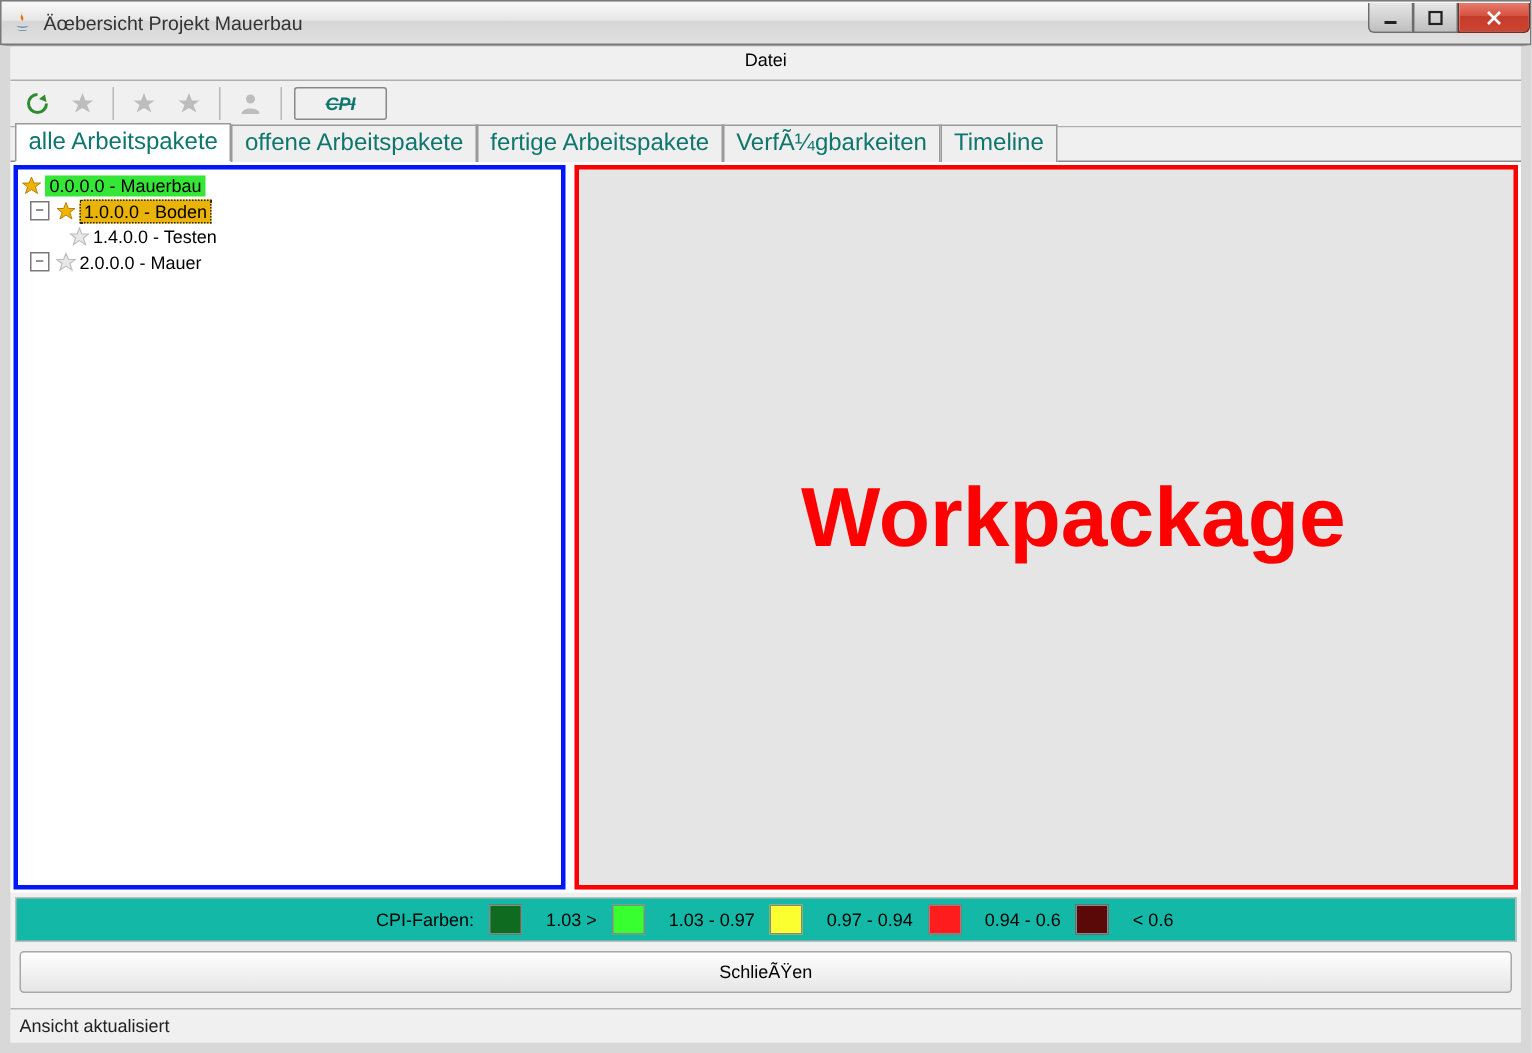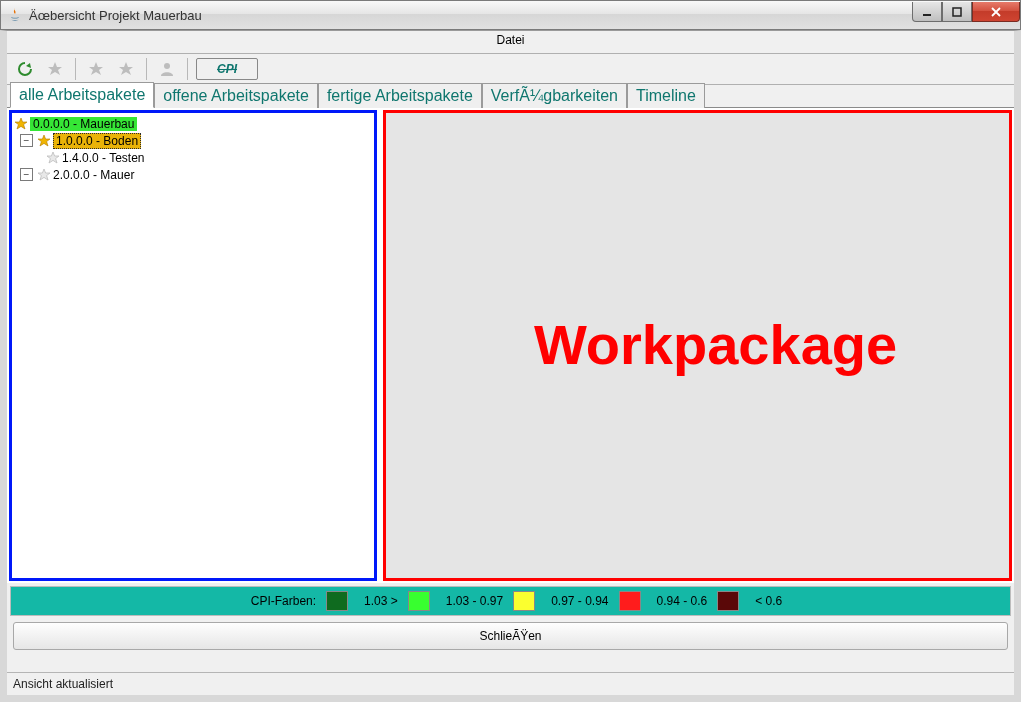--- a/index.html
+++ b/index.html
@@ -233,21 +233,21 @@
   }
   
   .statusbar {
     height:22px;
     border-top:1px solid #b5b5b5;
     background:#f0f0f0;
     display:flex;align-items:center;
     padding:0 6px;
     font-size:12px;
     color:#222;
-    margin-top:16px;
+    margin-top:4px;
   }
   svg { display:block; }
 </style>
 </head>
 <body>
 
 <div class="titlebar">
   <span class="appicon">
     <svg width="16" height="16" viewBox="0 0 16 16">
       <path d="M8 1 C6 3 10 4 8 7 C6 5 7 3 8 1 Z" fill="#e76f00"></path>

